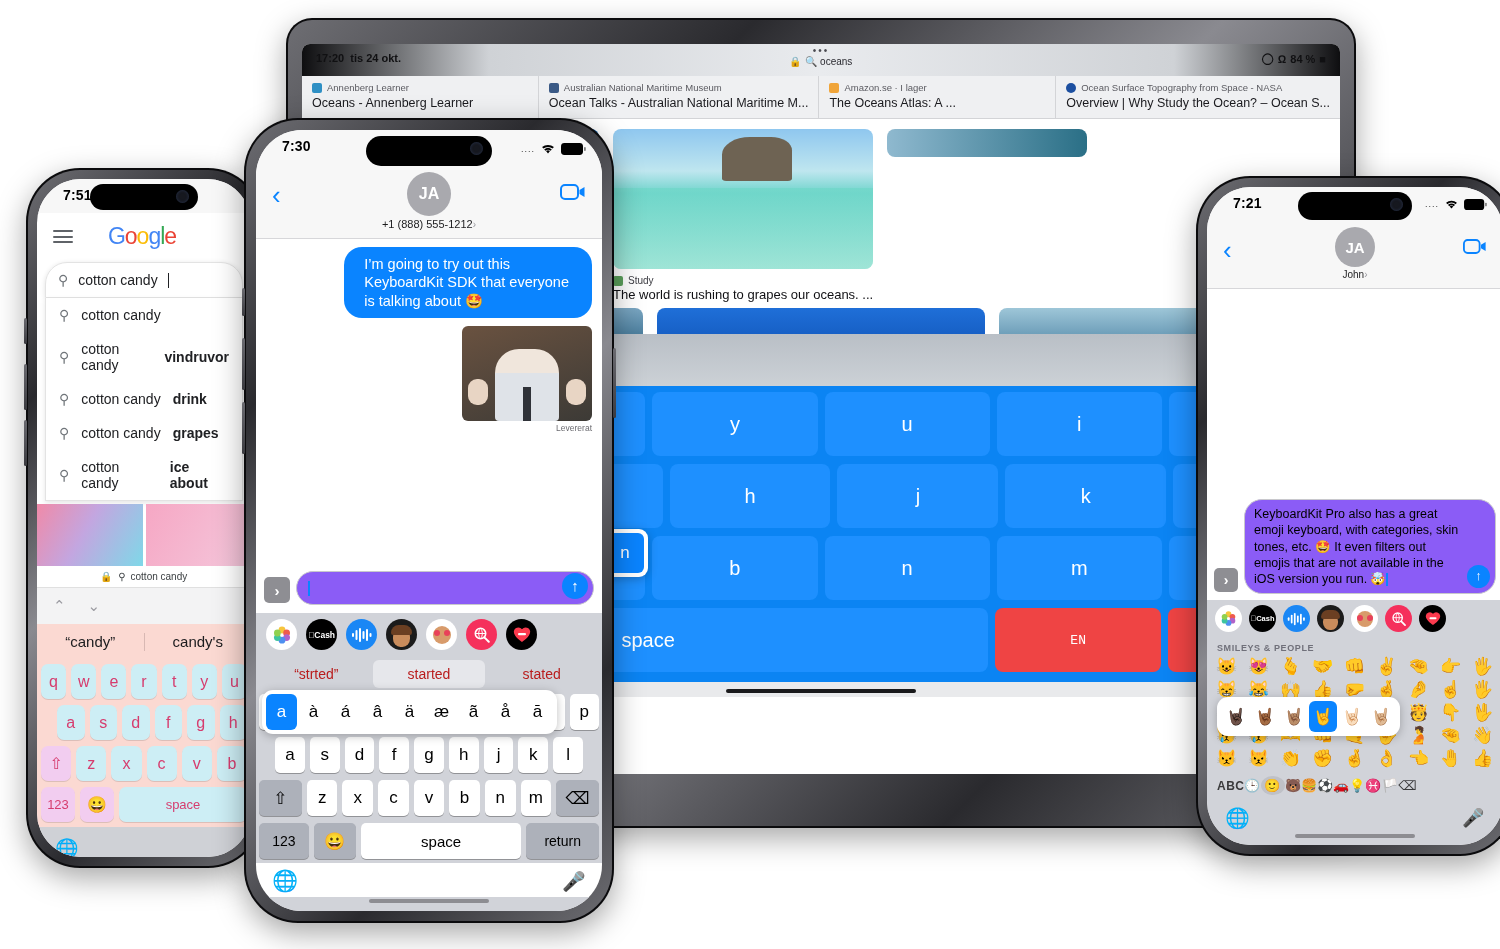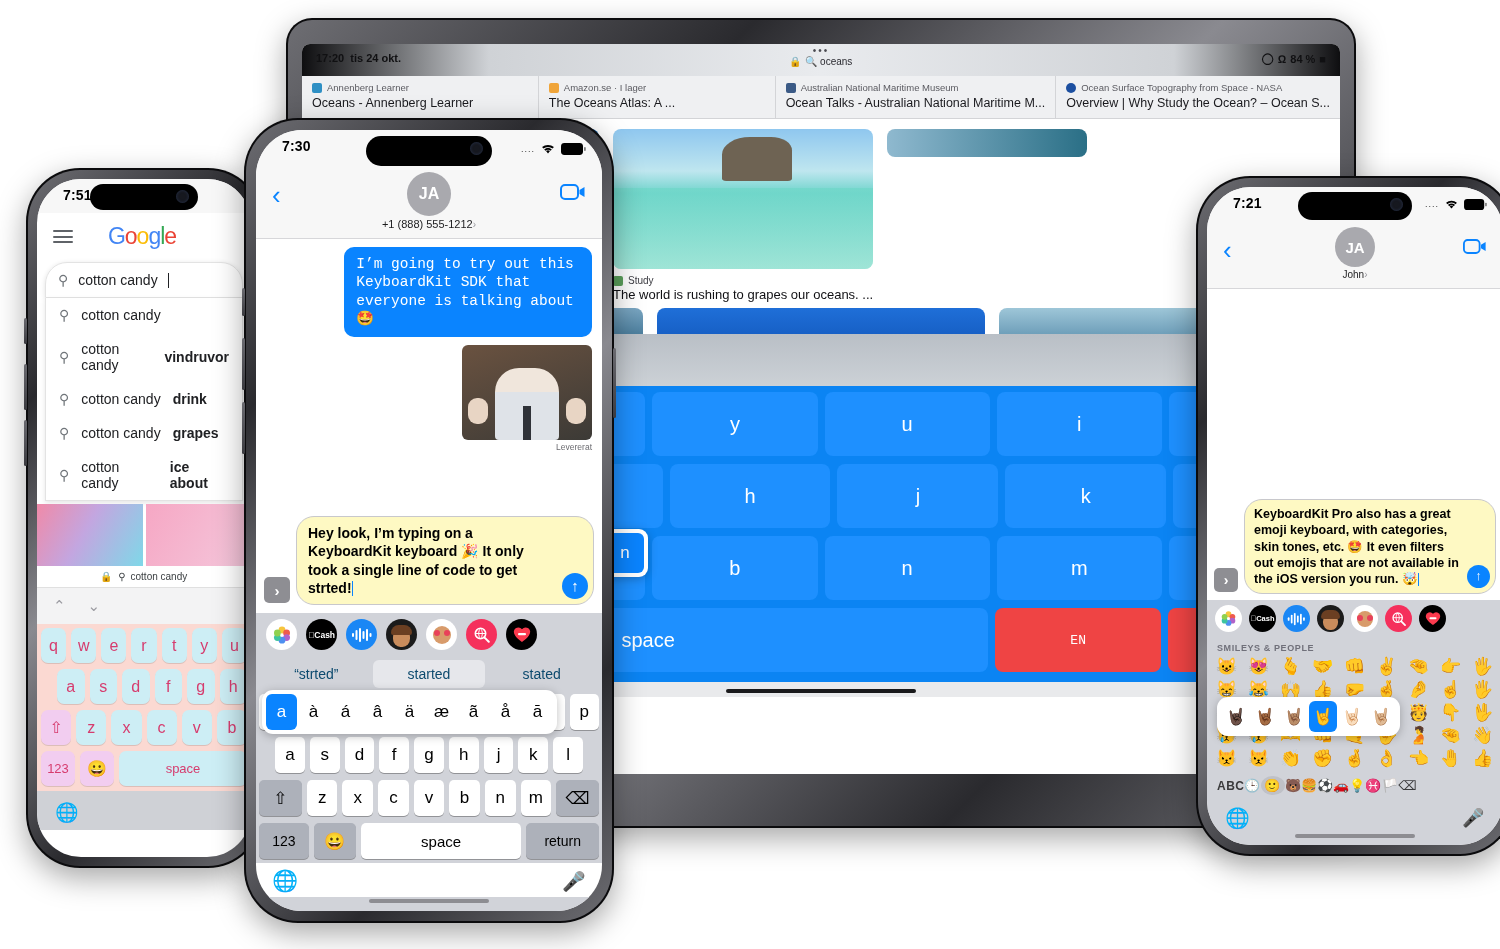--- a/index.html
+++ b/index.html
@@ -44,55 +44,55 @@
   
   .msg-head { background:#f7f7f7; border-bottom:.5px solid #d7d7da; position:relative; padding-bottom:8px; }
   .chev-back { position:absolute; left:16px; top:12px; color:#0a84ff; font-size:26px; line-height:1; font-weight:300;}
   .facetime { position:absolute; right:16px; top:13px; color:#0a84ff; }
   .avatar { width:44px; height:44px; border-radius:50%; background:#a9a9ae; color:#fff;
             display:flex; align-items:center; justify-content:center; font-size:16px; font-weight:600; margin:2px auto 2px;}
   .contact { text-align:center; font-size:11px; color:#1c1c1e; }
   .contact .car { color:#9a9aa0; font-size:10px; }
 
   .msg-body { background:#fff; position:relative; }
-  .bubble { max-width:76%; padding:8px 12px; border-radius:10px; font-size:14.5px; line-height:1.27;font-family:Liberation Mono, monospace; }
+  .bubble { max-width:76%; padding:8px 20px; border-radius:18px; font-size:14.5px; line-height:1.27; }
   .bubble.out { background:#0a84ff; color:#fff; margin-left:auto; }
   .gif { width:130px; height:95px; margin-left:auto; border-radius:6px; overflow:hidden;
          background:linear-gradient(160deg,#6a5240,#3c3a36); position:relative;}
   .gif .man { position:absolute; left:50%; bottom:0; transform:translateX(-50%); width:64px; height:72px;
               background:linear-gradient(180deg,#f0e6dc 0 34%, #dfe3e8 34%); border-radius:24px 24px 4px 4px;}
   .gif .tie { position:absolute; left:50%; bottom:0; transform:translateX(-50%); width:8px; height:34px; background:#2f3238;}
   .gif .hand { position:absolute; bottom:16px; width:20px; height:26px; background:#e8d5c4; border-radius:9px;}
   .gifcap { text-align:right; font-size:8.5px; color:#6b6b70; padding-top:2px; }
 
   
   .inputrow { display:flex; align-items:flex-end; gap:6px; padding:6px 8px 8px; background:#fff;}
   .plusbtn { width:26px; height:26px; border-radius:5px; background:#8e8e93; color:#fff; display:flex; align-items:center;
              justify-content:center; font-size:15px; font-weight:700; flex:0 0 auto; margin-bottom:2px;}
   .tfield { flex:1; border:1px solid #c8c8cc; border-radius:18px; padding:7px 36px 7px 11px; font-size:14px;
-            line-height:1.3; color:#000; position:relative; background:#fef9c3;font-weight:bold;}
+            line-height:1.3; color:#000; position:relative; background:#8b5cf6;}
   .sendbtn { position:absolute; right:5px; bottom:5px; width:26px; height:26px; border-radius:50%; background:#0a84ff;
              color:#fff; display:flex; align-items:center; justify-content:center; font-size:15px;}
   .caret { display:inline-block; width:1.6px; height:15px; background:#0a84ff; vertical-align:-3px; }
 
   
   .appstrip { display:flex; align-items:center; gap:9px; padding:6px 10px; background:#d1d3d9; }
   .appic { width:31px; height:31px; border-radius:50%; flex:0 0 auto; display:flex; align-items:center; justify-content:center;
            font-size:8px; font-weight:700; color:#fff; overflow:hidden; position:relative;}
   .ai-photos { background:#fff; }
   .ai-cash { background:#000; font-size:8.5px; }
   .ai-audio { background:#1a87f5; }
   .ai-memoji { background:#1b1b1b; }
   .ai-memoji2 { background:#fff; }
   .ai-gif { background:#f5305c; }
   .ai-health { background:#000; }
 
   
   .acbar { display:flex; background:#d1d3d9; padding:4px 4px 6px; }
-  .acitem { flex:1; text-align:center; font-size:14px; color:#0c4a6e; padding:6px 2px; border-radius:6px;}
+  .acitem { flex:1; text-align:center; font-size:14px; color:#b91c1c; padding:6px 2px; border-radius:6px;}
   .acitem.sel { background:#e6e7eb; }
 
   
   .kb { background:#d1d3d9; padding:0 3px 4px; }
   .krow { display:flex; gap:5px; justify-content:center; margin-bottom:7px; }
   .key { background:#fff; border-radius:5px; box-shadow:0 1px 0 rgba(0,0,0,.3); font-size:17px; color:#000;
          display:flex; align-items:center; justify-content:center; height:36px; flex:1; }
   .key.dark { background:#adb1ba; }
   .kb-bottom { display:flex; align-items:center; justify-content:space-between; padding:6px 16px 4px; }
   .homebar { width:120px; height:4px; background:#8d8d92; border-radius:3px; margin:2px auto 0; }
@@ -206,31 +206,31 @@
       <div class="tabs">
         <div class="tab">
           <div class="site">
             <span class="favic" style="background:#2e8fc4"></span>
             <span>Annenberg Learner</span>
           </div>
           <div class="ttl">Oceans - Annenberg Learner</div>
         </div>
         <div class="tab">
           <div class="site">
+            <span class="favic" style="background:#3b5a86"></span>
+            <span>Australian National Maritime Museum</span>
+          </div>
+          <div class="ttl">Ocean Talks - Australian National Maritime M...</div>
+        </div>
+        <div class="tab">
+          <div class="site">
             <span class="favic" style="background:#f0a53a"></span>
             <span>Amazon.se · I lager</span>
           </div>
           <div class="ttl">The Oceans Atlas: A ...</div>
-        </div>
-        <div class="tab">
-          <div class="site">
-            <span class="favic" style="background:#3b5a86"></span>
-            <span>Australian National Maritime Museum</span>
-          </div>
-          <div class="ttl">Ocean Talks - Australian National Maritime M...</div>
         </div>
         <div class="tab" style="border-right:none">
           <div class="site">
             <span class="favic" style="background:#1c4fa0;border-radius:50%"></span>
             <span>Ocean Surface Topography from Space - NASA</span>
           </div>
           <div class="ttl">Overview | Why Study the Ocean? – Ocean S...</div>
         </div>
       </div>
 
@@ -383,20 +383,25 @@
       <div class="gurl">
         <span>🔒</span>
         <span>⚲</span>
         <span>cotton candy</span>
       </div>
       <div class="navrow">
         <span>⌃</span>
         <span>⌄</span>
       </div>
 
+      <div class="pac">
+        <div>“candy”</div>
+        <div class="div"></div>
+        <div>candy's</div>
+      </div>
       <div class="pkb">
         <div class="pkrow">
           <div class="pkey">q</div>
           <div class="pkey">w</div>
           <div class="pkey">e</div>
           <div class="pkey">r</div>
           <div class="pkey">t</div>
           <div class="pkey">y</div>
           <div class="pkey">u</div>
         </div>
@@ -481,21 +486,21 @@
           <div class="hand" style="right:6px"></div>
           <div class="man"></div>
           <div class="tie"></div>
         </div>
         <div class="gifcap">Levererat</div>
       </div>
 
       <div class="inputrow">
         <div class="plusbtn">›</div>
         <div class="tfield">
-          <span>Hey look, I’m typing on a KeyboardKit keyboard 🎉 It only took a single line of code to get strted!</span><span class="caret"></span>
+          <span class="caret"></span>
           <div class="sendbtn">↑</div>
         </div>
       </div>
 
       <div class="appstrip">
         <div class="appic ai-photos">
           <svg width="20" height="20" viewBox="0 0 20 20">
               <circle cx="10" cy="5" r="3.4" fill="#f7c53d"></circle>
               <circle cx="14.6" cy="8" r="3.4" fill="#ef5b4c"></circle>
               <circle cx="14.6" cy="12.6" r="3.4" fill="#b062c9"></circle>

